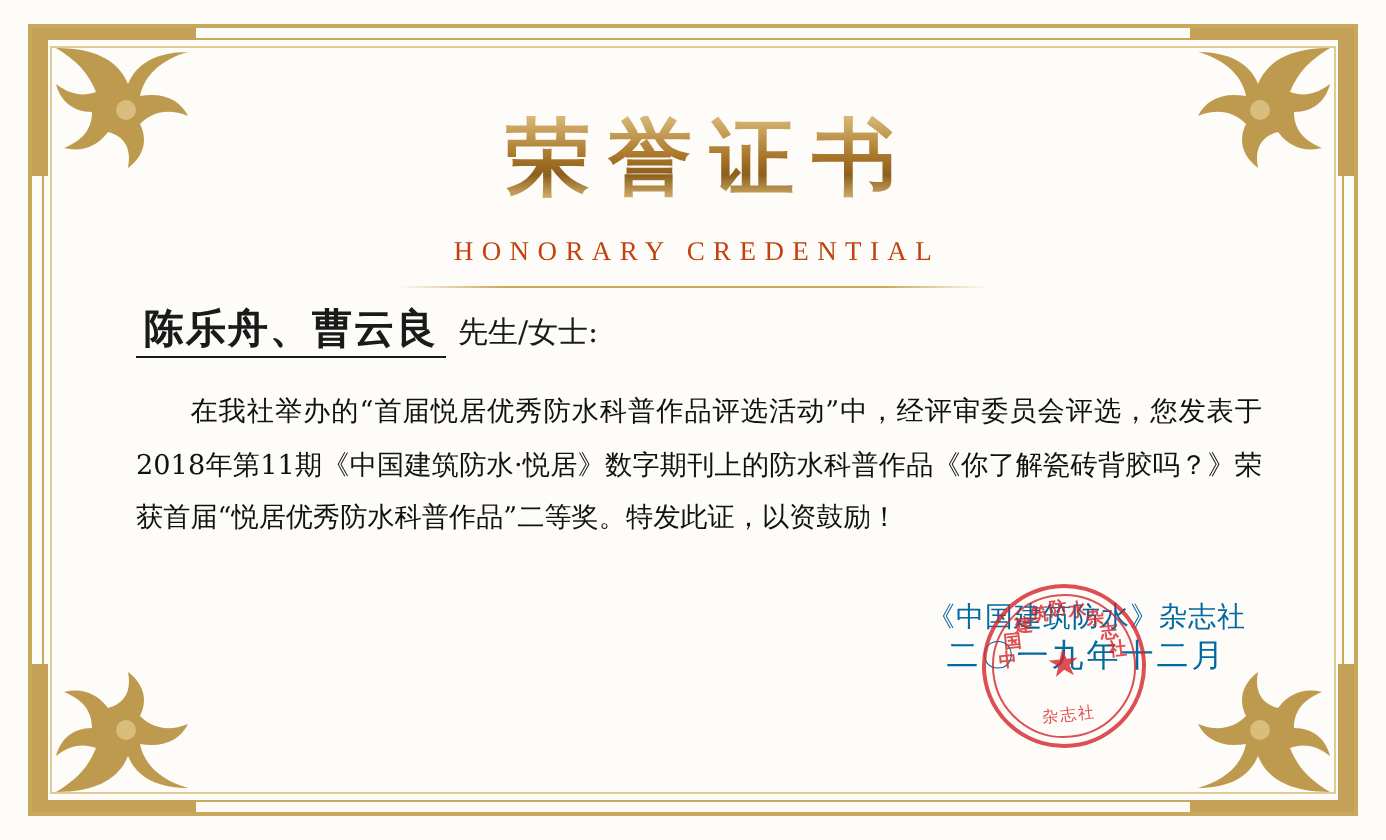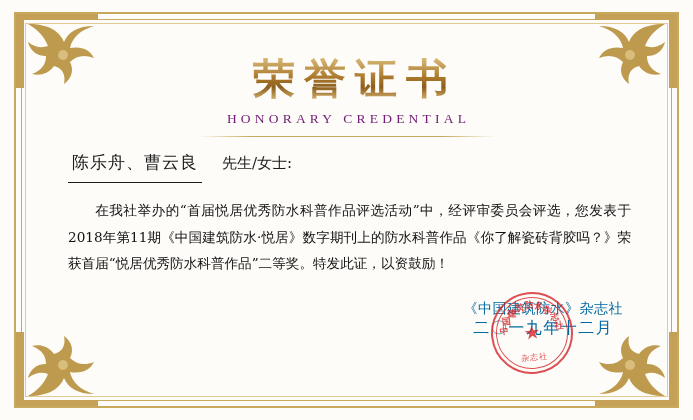--- a/index.html
+++ b/index.html
@@ -78,25 +78,25 @@
     font-weight: bold;
     line-height: 1;
     color: #b08330;
     background: linear-gradient(180deg, #d8b978 0%, #a9762a 48%, #8d5f1d 70%, #d5b470 100%);
     -webkit-background-clip: text;
     background-clip: text;
     -webkit-text-fill-color: transparent;
     padding-left: 17px;
   }
   .title-en {
-    margin-top: 11px;
+    margin-top: 18px;
     font-family: "Liberation Serif", serif;
     font-size: 13.5px;
     letter-spacing: 4.2px;
-    color: #701a75;
+    color: #c2410c;
     padding-left: 4px;
   }
   .title-rule {
     margin: 9px auto 0;
     width: 296px;
     height: 1px;
     background: linear-gradient(90deg, rgba(200,168,90,0) 0%, #c8a85a 18%, #c8a85a 82%, rgba(200,168,90,0) 100%);
   }
 
   
@@ -107,29 +107,29 @@
     top: 152px;
     color: #1a1a1a;
   }
   .salutation {
     font-size: 15.5px;
     line-height: 1.2;
     white-space: nowrap;
     font-family: "DejaVu Serif", "Liberation Serif", serif;
   }
   .recipient {
-    font-size: 17px;
-    font-weight: normal;
+    font-size: 20px;
+    font-weight: bold;
     letter-spacing: 1px;
     border-bottom: 1px solid #1a1a1a;
-    padding: 0 4px 10px 4px;
+    padding: 0 4px 2px 4px;
     display: inline-block;
   }
   .salute-suffix {
-    margin-left: 20px;
+    margin-left: 6px;
     font-size: 15px;
   }
 
   .paragraph {
     margin-top: 14px;
     font-size: 13.6px;
     line-height: 1.95;
     text-align: justify;
     text-indent: 2em;
     font-family: "DejaVu Serif", "Liberation Serif", serif;

